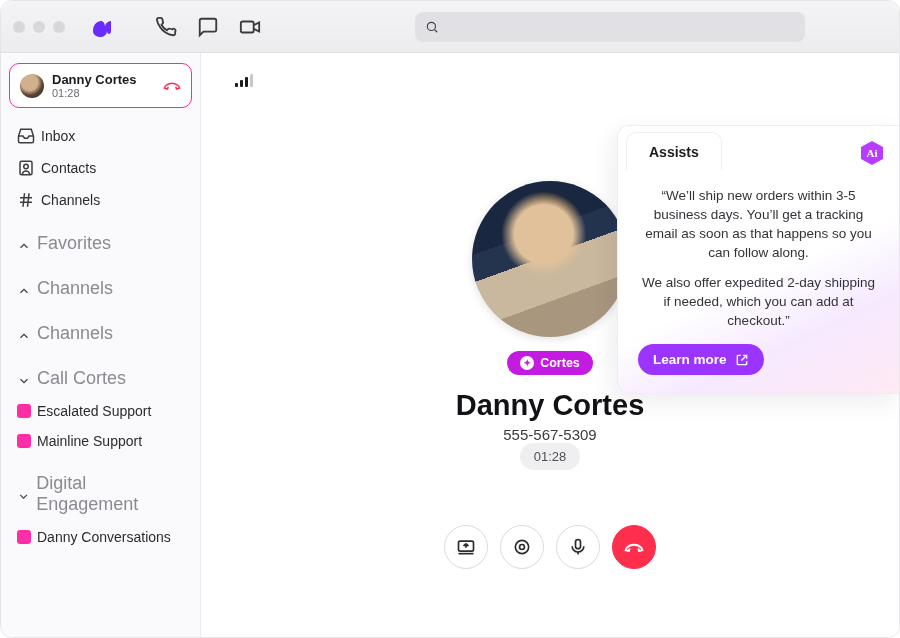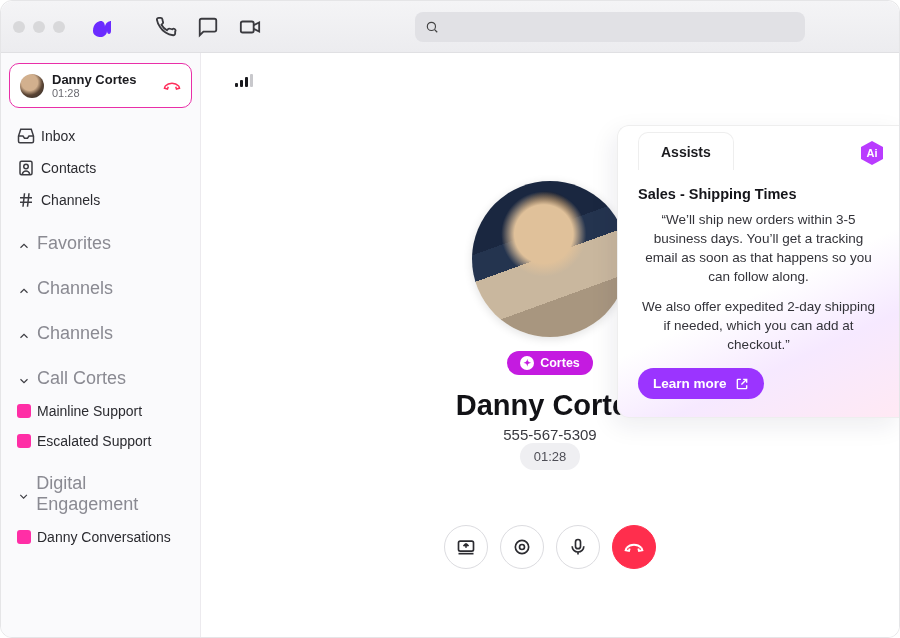--- a/index.html
+++ b/index.html
@@ -81,22 +81,22 @@
 .ctl svg { width:20px; height:20px;}
 .ctl.end { background:#ff2e4d; border-color:#ff2e4d; color:#fff;}
 .assist {
   position:absolute; top:72px; right:0; width:282px;
   background: linear-gradient(155deg,#ffffff 0 55%, #f6e9ff 75%, #ffe9f4 100%);
   border-radius:12px 0 0 12px; border:1px solid #eee; border-right:none;
   box-shadow: -4px 8px 24px rgba(30,20,60,.08);
   padding-bottom:18px;
 }
 .assist .tabrow { display:flex; align-items:center; padding:0 14px 0 0;}
-.assist .tab { background:#fff; border:1px solid #eee; border-bottom:none; border-radius:10px 10px 0 0; padding:11px 22px 10px; font-size:14px; font-weight:700; color:#1b1b1f; margin-left:20px; margin-top:6px;}
-.assist .ai-badge { margin-left:auto; margin-top:10px; width:26px; height:26px;}
+.assist .tab { background:#fff; border:1px solid #eee; border-bottom:none; border-radius:10px 10px 0 0; padding:11px 22px 10px; font-size:14px; font-weight:700; color:#1b1b1f; margin-left:8px; margin-top:6px;}
+.assist .ai-badge { margin-left:auto; margin-top:10px; width:26px; height:26px;font-family:Liberation Serif, serif;}
 .assist .body { padding: 16px 20px 0 20px;}
 .assist .title { font-size:14.5px; font-weight:800; color:#15151a; margin-bottom:8px;}
 .assist .text { font-size:13.5px; color:#333339; line-height:1.42;}
 .assist .text p { margin-bottom:10px;text-align:center;}
 .learnmore { display:inline-flex; align-items:center; gap:8px; background:#9b34ff; color:#fff; font-size:13.5px; font-weight:600; padding:8px 15px; border-radius:999px; cursor:pointer; margin-top:4px;}
 .learnmore svg { width:14px; height:14px;}
 .hex { position:relative; width:26px; height:26px; display:block;}
 .hex svg { width:26px; height:26px;}
 </style>
 </head>
@@ -207,25 +207,25 @@
       </li>
 
       <li class="section">
         <span class="chev"><svg viewBox="0 0 24 24" fill="none" stroke="currentColor" stroke-width="2">
               <polyline points="6 9 12 15 18 9"></polyline>
             </svg></span>
         <span>Call Cortes</span>
       </li>
       <li>
         <span class="pinkdot"></span>
+        <span>Escalated Support</span>
+      </li>
+      <li>
+        <span class="pinkdot"></span>
         <span>Mainline Support</span>
-      </li>
-      <li>
-        <span class="pinkdot"></span>
-        <span>Escalated Support</span>
       </li>
 
       <li class="section">
         <span class="chev"><svg viewBox="0 0 24 24" fill="none" stroke="currentColor" stroke-width="2">
               <polyline points="6 9 12 15 18 9"></polyline>
             </svg></span>
         <span>Digital Engagement</span>
       </li>
       <li>
         <span class="pinkdot"></span>
@@ -285,21 +285,20 @@
       <div class="tabrow">
         <div class="tab">Assists</div>
         <span class="ai-badge hex">
           <svg viewBox="0 0 26 26">
               <polygon points="13,1 24,7 24,19 13,25 2,19 2,7" fill="#b93bff"></polygon>
               <text x="13" y="17" text-anchor="middle" font-size="11" font-weight="700" fill="#fff">Ai</text>
             </svg>
         </span>
       </div>
       <div class="body">
-        <div class="title">Sales - Shipping Times</div>
         <div class="text">
           <p>“We’ll ship new orders within 3-5 business days. You’ll get a tracking email as soon as that happens so you can follow along.</p>
           <p>We also offer expedited 2-day shipping if needed, which you can add at checkout.”</p>
         </div>
         <div class="learnmore">
           <span>Learn more</span>
           <svg viewBox="0 0 24 24" fill="none" stroke="currentColor" stroke-width="2.4">
               <path d="M14 4h6v6M20 4l-9 9"></path>
               <path d="M20 14v5a1 1 0 0 1-1 1H5a1 1 0 0 1-1-1V5a1 1 0 0 1 1-1h5"></path>
             </svg>

